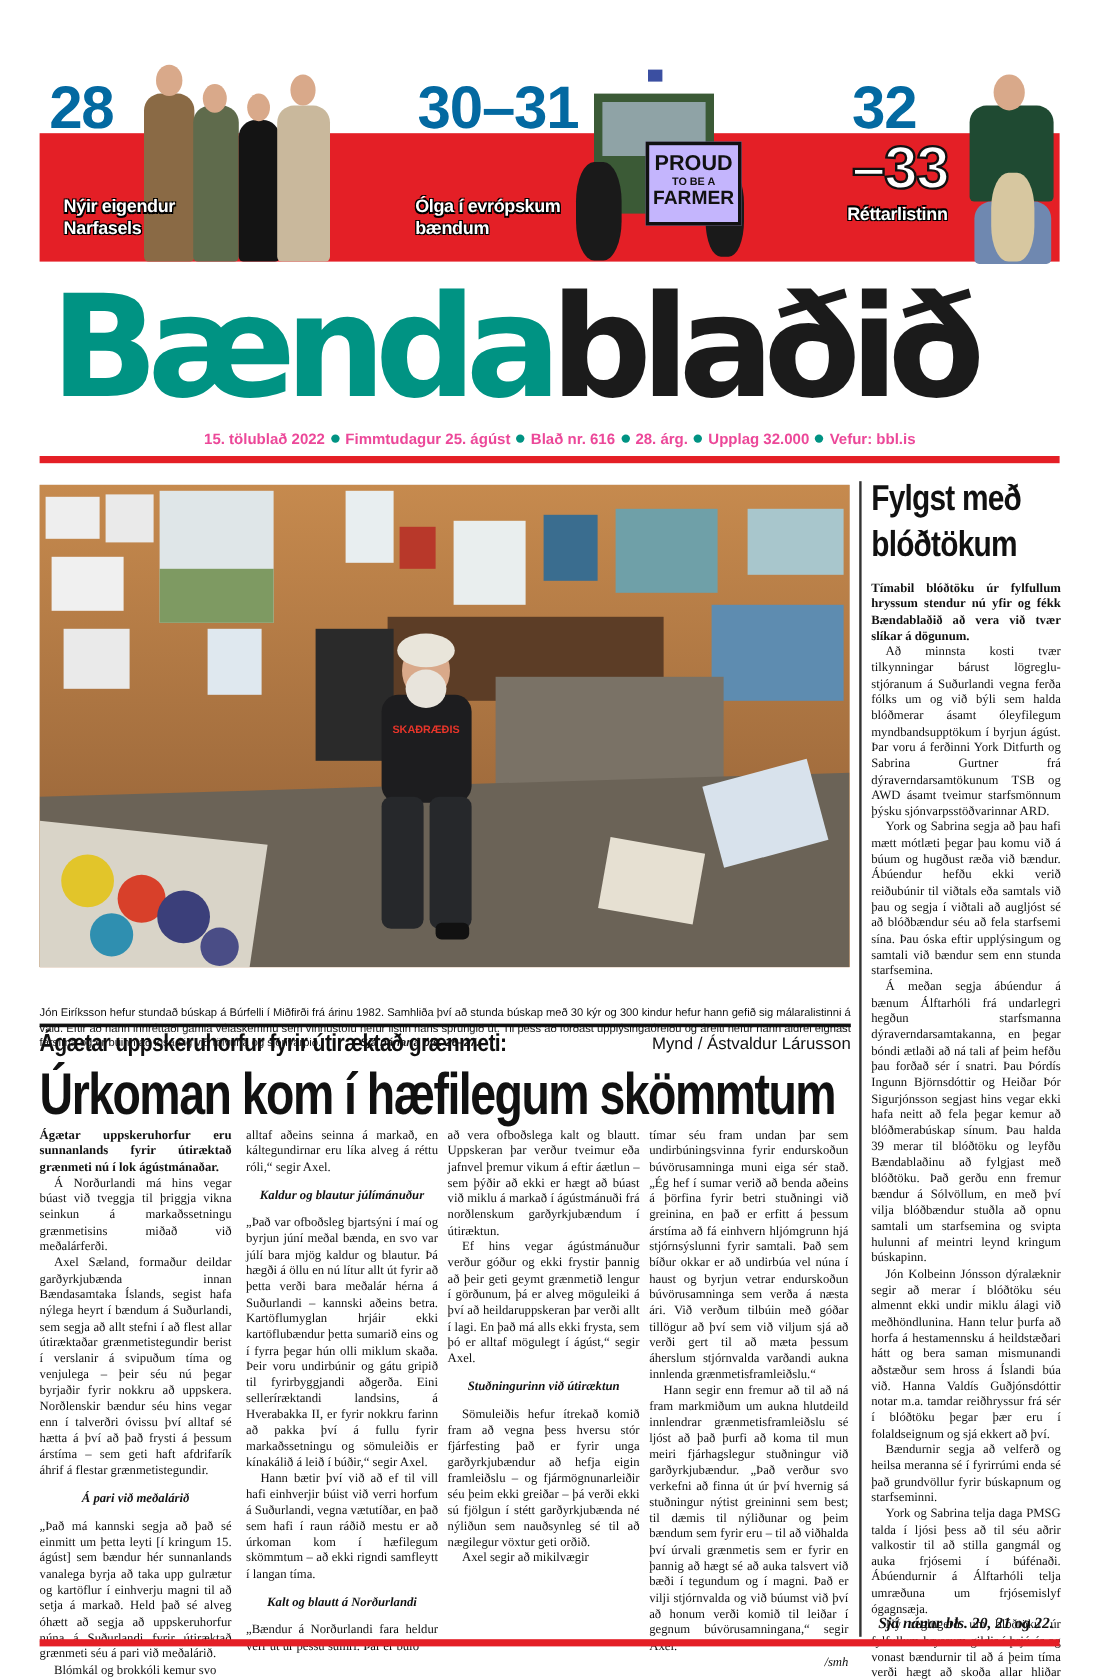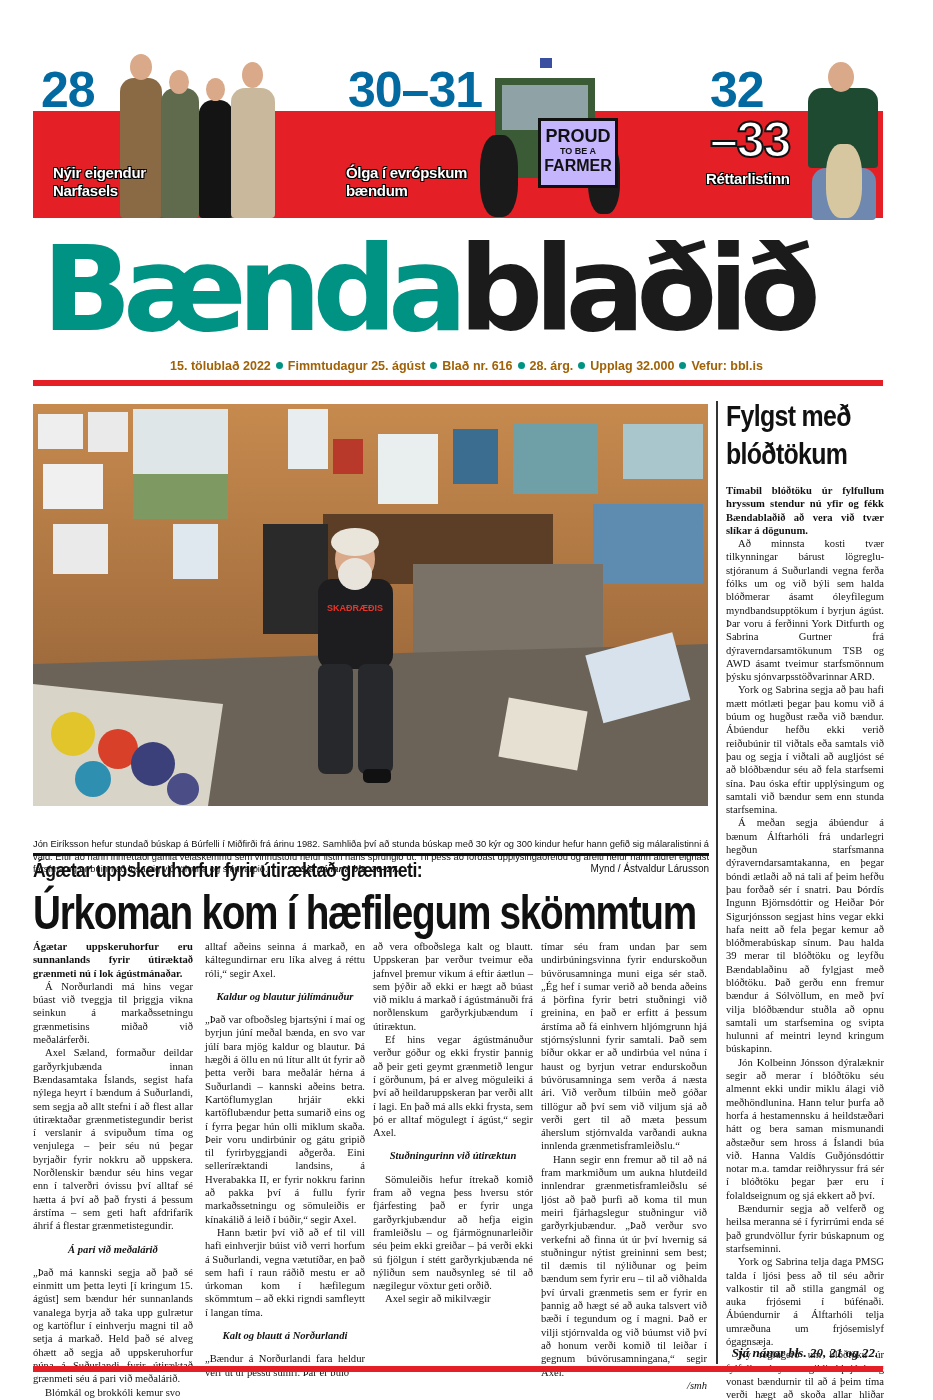--- a/index.html
+++ b/index.html
@@ -13,28 +13,28 @@
   
   .person{position:absolute;border-radius:14px 14px 4px 4px;}
   .head{position:absolute;border-radius:50%;background:#d9a98a;}
   .tractor-body{position:absolute;background:#2f6b2a;}
   .wheel{position:absolute;background:#1a1a1a;border-radius:40%;}
   .sign{position:absolute;background:#c4b5fd;border:3px solid #111;box-sizing:border-box;font-family:"Liberation Sans",sans-serif;font-weight:700;color:#111;text-align:center;line-height:1;}
   
   .masthead{left:42px;top:232px;height:115px;font-family:"DejaVu Sans",sans-serif;font-weight:700;font-size:118px;line-height:115px;letter-spacing:-9px;white-space:nowrap;}
   .mast-green{color:#009383;}
   .mast-black{color:#1b1b1b;}
-  .issue-line{left:0;width:933px;top:359px;text-align:center;font-family:"Liberation Sans",sans-serif;font-weight:700;font-size:12.5px;color:#a16207;}
+  .issue-line{left:0;width:933px;top:359px;text-align:center;font-family:"Liberation Sans",sans-serif;font-weight:700;font-size:12.5px;color:#ec4899;}
   .dot{display:inline-block;width:7px;height:7px;border-radius:50%;background:#009383;margin:0 5px;vertical-align:1px;}
   .red-rule{background:#e41f26;height:6px;}
   
   .photo{left:33px;top:404px;width:675px;height:402px;overflow:hidden;background:#b07a45;}
   .caption{left:33px;top:838px;width:676px;font-family:"Liberation Sans",sans-serif;font-size:9.3px;line-height:12.5px;color:#111;text-align:justify;}
   .caption .see{font-weight:700;font-style:italic;}
-  .caption .credit{float:right;font-size:10px;}
+  .caption .credit{float:right;font-size:14px;}
   .black-rule{left:33px;top:853px;width:676px;height:3px;background:#111;}
   .kicker{left:33px;top:858px;font-family:"Liberation Sans",sans-serif;font-weight:700;font-size:20.5px;letter-spacing:-0.6px;transform:scaleX(0.86);transform-origin:left;}
   .headline{left:33px;top:884px;font-family:"Liberation Sans",sans-serif;font-weight:700;font-size:49px;line-height:56px;letter-spacing:-1.6px;transform:scaleX(0.79);transform-origin:left;white-space:nowrap;}
   .col{position:absolute;top:940px;width:160px;font-size:10.6px;line-height:13.3px;text-align:justify;hyphens:auto;}
   .col p{margin:0;text-indent:12px;}
   .col p.noind{text-indent:0;}
   .col .lead{font-weight:700;text-indent:0;}
   .col .sub{font-weight:700;font-style:italic;text-align:center;text-indent:0;margin:10px 0 10px 0;}
   .col .sig{font-style:italic;float:right;}
   

